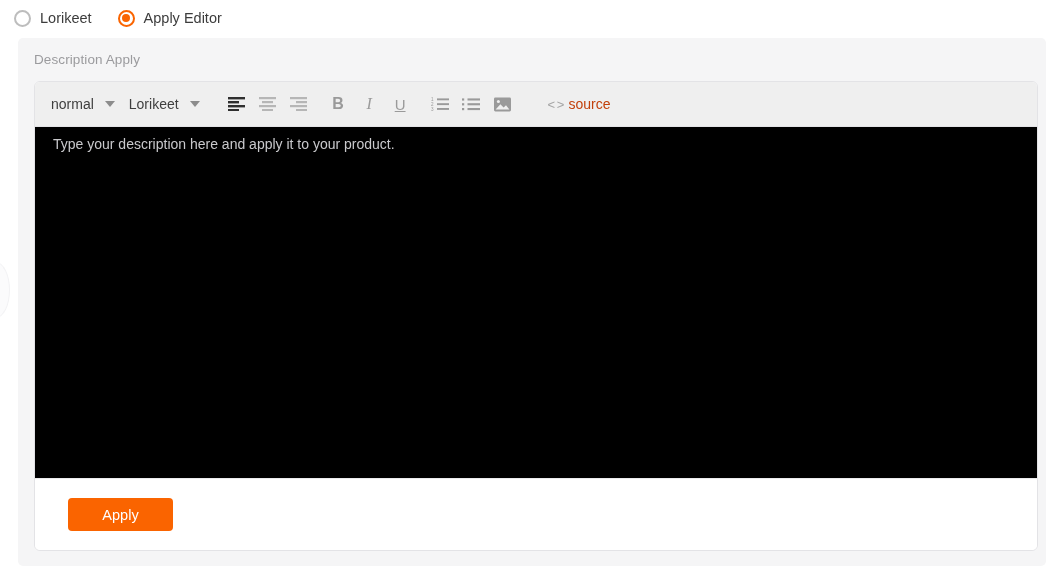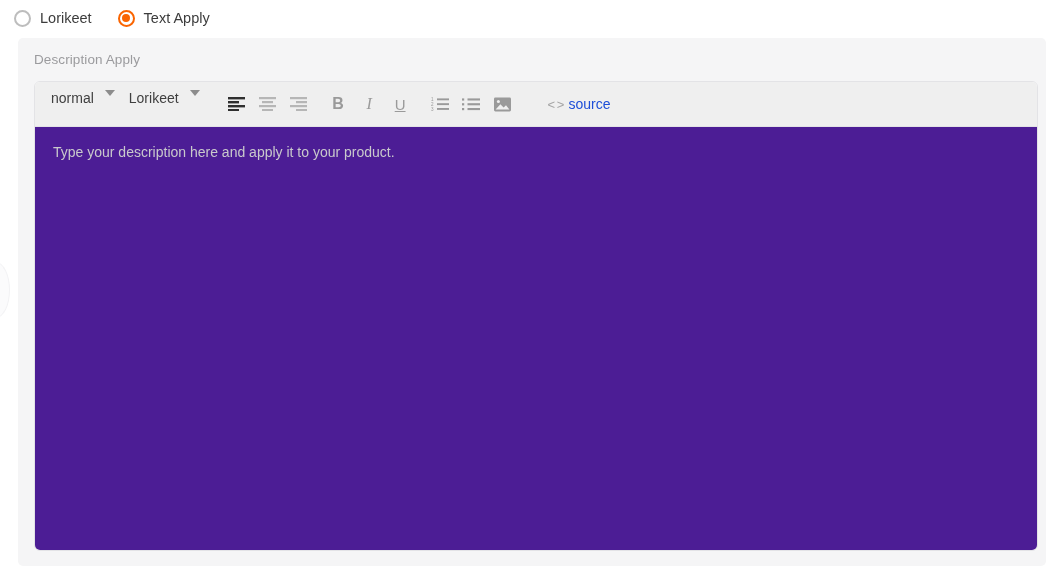--- a/index.html
+++ b/index.html
@@ -120,20 +120,21 @@
     flex: none;
     background: #efefef;
     border-bottom: 1px solid #e3e3e6;
     display: flex;
     align-items: center;
     padding: 0 10px 0 14px;
   }
 
   .tb-select {
     display: flex;
+    align-items: center;
     cursor: pointer;
     height: 28px;
     padding: 0 2px;
     margin-right: 6px;
   }
   .tb-select-label {
     font-size: 14px;
     color: #3f3f3f;
     white-space: nowrap;
   }
@@ -179,28 +180,28 @@
   }
   .source-chev {
     font-size: 13px;
     color: #a4a4a4;
     letter-spacing: -1px;
     margin-right: 5px;
     font-family: "Liberation Sans", sans-serif;
   }
   .source-text {
     font-size: 14px;
-    color: #1d4ed8;
+    color: #c2410c;
   }
 
   
   .edit-area {
     flex: 1 1 auto;
-    background: #4c1d95;
-    padding: 16px 18px;
+    background: #000000;
+    padding: 8px 18px;
     overflow: hidden;
     cursor: text;
   }
   .placeholder {
     font-size: 14px;
     color: #c9c9cc;
     line-height: 1.4;
     user-select: none;
   }
 
@@ -236,21 +237,21 @@
 
   <div class="radio-row">
 
     <div class="radio-opt">
       <span class="radio-mark"></span>
       <span class="radio-label">Lorikeet</span>
     </div>
 
     <div class="radio-opt">
       <span class="radio-mark checked"></span>
-      <span class="radio-label">Text Apply</span>
+      <span class="radio-label">Apply Editor</span>
     </div>
 
   </div>
 
   <div class="panel">
 
     <div class="panel-title">Description Apply</div>
 
     <div class="editor">
 
@@ -339,16 +340,19 @@
           <span class="source-chev">&lt; &gt;</span>
           <span class="source-text">source</span>
         </div>
 
       </div>
 
       <div class="edit-area">
         <div class="placeholder">Type your description here and apply it to your product.</div>
       </div>
 
+      <div class="footer">
+        <button class="apply-btn">Apply</button>
+      </div>
 
     </div>
   </div>
 </div>
 
 </body></html>

